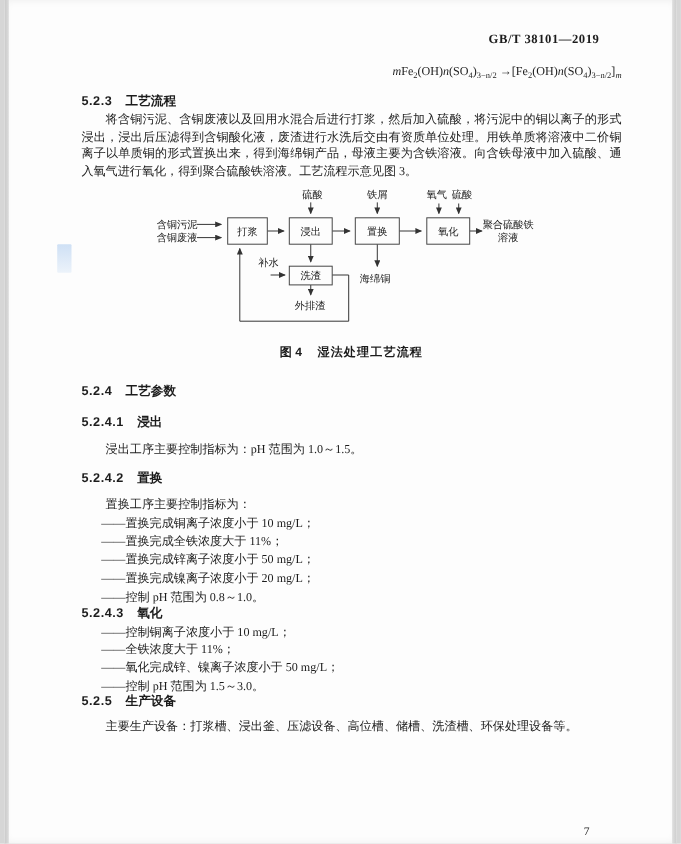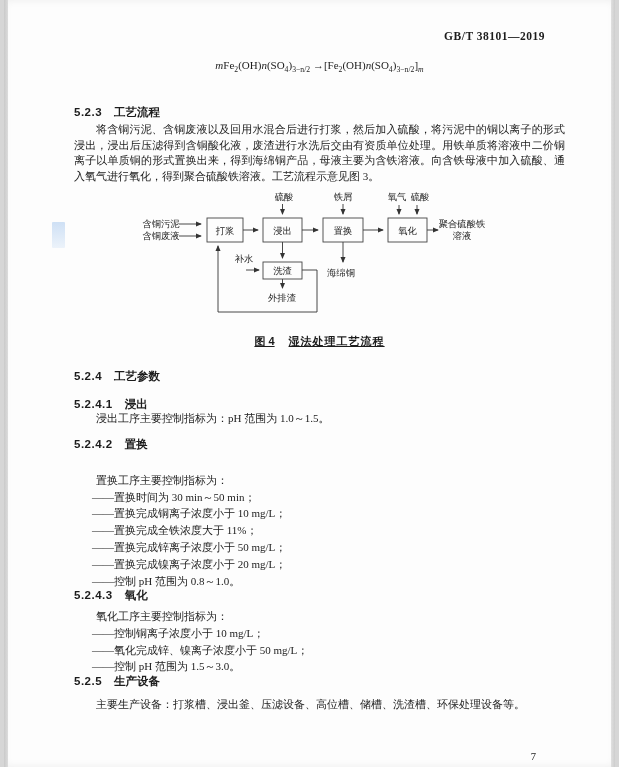--- a/index.html
+++ b/index.html
@@ -21,21 +21,21 @@
     position:absolute;left:48px;top:222px;width:13px;height:26px;
     background:linear-gradient(180deg,rgba(168,200,238,0.55),rgba(205,224,245,0.35));
     border-radius:1px;
   }
   .std-code{
     margin:30px 70px 0 0;text-align:right;
     font-family:Liberation Serif, serif;
     font-weight:bold;font-size:11.5px;line-height:12px;letter-spacing:0.5px;
   }
   .formula{
-    margin:17px 50px 0 70px;text-align:center;
+    margin:17px 50px 0 70px;text-align:right;
     font-size:11px;line-height:13px;white-space:nowrap;
   }
   .formula .sub{vertical-align:sub;font-size:0.7em;}
   .formula .it{font-style:italic;}
   .heading{
     margin:0 50px 0 70px;
     font-family:"Liberation Sans","DejaVu Sans",sans-serif;
     font-weight:bold;font-size:11.5px;line-height:13px;
   }
   .heading .hnum{margin-right:12px;letter-spacing:0.5px;}
@@ -48,30 +48,30 @@
   .dash-list.tight{line-height:16.4px;}
   .dash-item{white-space:nowrap;}
   .flow-svg{display:block;margin:3px 0 0 56px;}
   .flow-svg text{
     font-family:"Liberation Serif","DejaVu Serif",serif;
     font-size:9.3px;fill:#222;
   }
   .fig-caption{
     margin:9px 50px 0 70px;text-align:center;
     font-family:"Liberation Sans","DejaVu Sans",sans-serif;
-    font-weight:bold;font-size:11px;line-height:13px;text-decoration:underline;
+    font-weight:bold;font-size:11px;line-height:13px;
   }
   .fig-caption .cap-text{margin-left:14px;letter-spacing:1px;}
   .page-num{
     position:absolute;right:79px;bottom:5px;
     font-size:10.5px;line-height:11px;
   }
-  .mt17{margin-top:30px}.mt3{margin-top:3px}.mt22{margin-top:22px}
-  .mt15{margin-top:15px}.mt11{}.mt13{margin-top:13px}
-  .mt10{margin-top:22px}.mt8{margin-top:0}.mt7{margin-top:7px}.mt9{margin-top:9px}
+  .mt17{margin-top:11px}.mt3{margin-top:3px}.mt22{margin-top:22px}
+  .mt15{margin-top:15px}.mt11{margin-top:11px}.mt13{margin-top:13px}
+  .mt10{margin-top:10px}.mt8{margin-top:0}.mt7{margin-top:7px}.mt9{margin-top:9px}
 </style>
 </head>
 <body>
 
 <div class="page">
   <div class="edge left"></div>
   <div class="edge right"></div>
   <div class="artifact"></div>
 
   <div class="std-code">GB/T 38101—2019</div>
@@ -145,34 +145,33 @@
   <div class="heading mt15">
     <span class="hnum">5.2.4.1</span><span>浸出</span>
   </div>
   <div class="para single mt11">浸出工序主要控制指标为：pH 范围为 1.0～1.5。</div>
 
   <div class="heading mt13">
     <span class="hnum">5.2.4.2</span><span>置换</span>
   </div>
   <div class="para single mt10">置换工序主要控制指标为：</div>
   <div class="dash-list">
-    <div class="dash-item">——置换时间为 30 min～50 min；</div>
     <div class="dash-item">——置换完成铜离子浓度小于 10 mg/L；</div>
     <div class="dash-item">——置换完成全铁浓度大于 11%；</div>
     <div class="dash-item">——置换完成锌离子浓度小于 50 mg/L；</div>
     <div class="dash-item">——置换完成镍离子浓度小于 20 mg/L；</div>
     <div class="dash-item">——控制 pH 范围为 0.8～1.0。</div>
   </div>
 
   <div class="heading mt8">
     <span class="hnum">5.2.4.3</span><span>氧化</span>
   </div>
-  <div class="para single mt7">氧化工序主要控制指标为：</div>
   <div class="dash-list tight">
     <div class="dash-item">——控制铜离子浓度小于 10 mg/L；</div>
+    <div class="dash-item">——全铁浓度大于 11%；</div>
     <div class="dash-item">——氧化完成锌、镍离子浓度小于 50 mg/L；</div>
     <div class="dash-item">——控制 pH 范围为 1.5～3.0。</div>
   </div>
 
   <div class="heading mt8">
     <span class="hnum">5.2.5</span><span>生产设备</span>
   </div>
   <div class="para single mt9">主要生产设备：打浆槽、浸出釜、压滤设备、高位槽、储槽、洗渣槽、环保处理设备等。</div>
 
   <div class="page-num">7</div>

